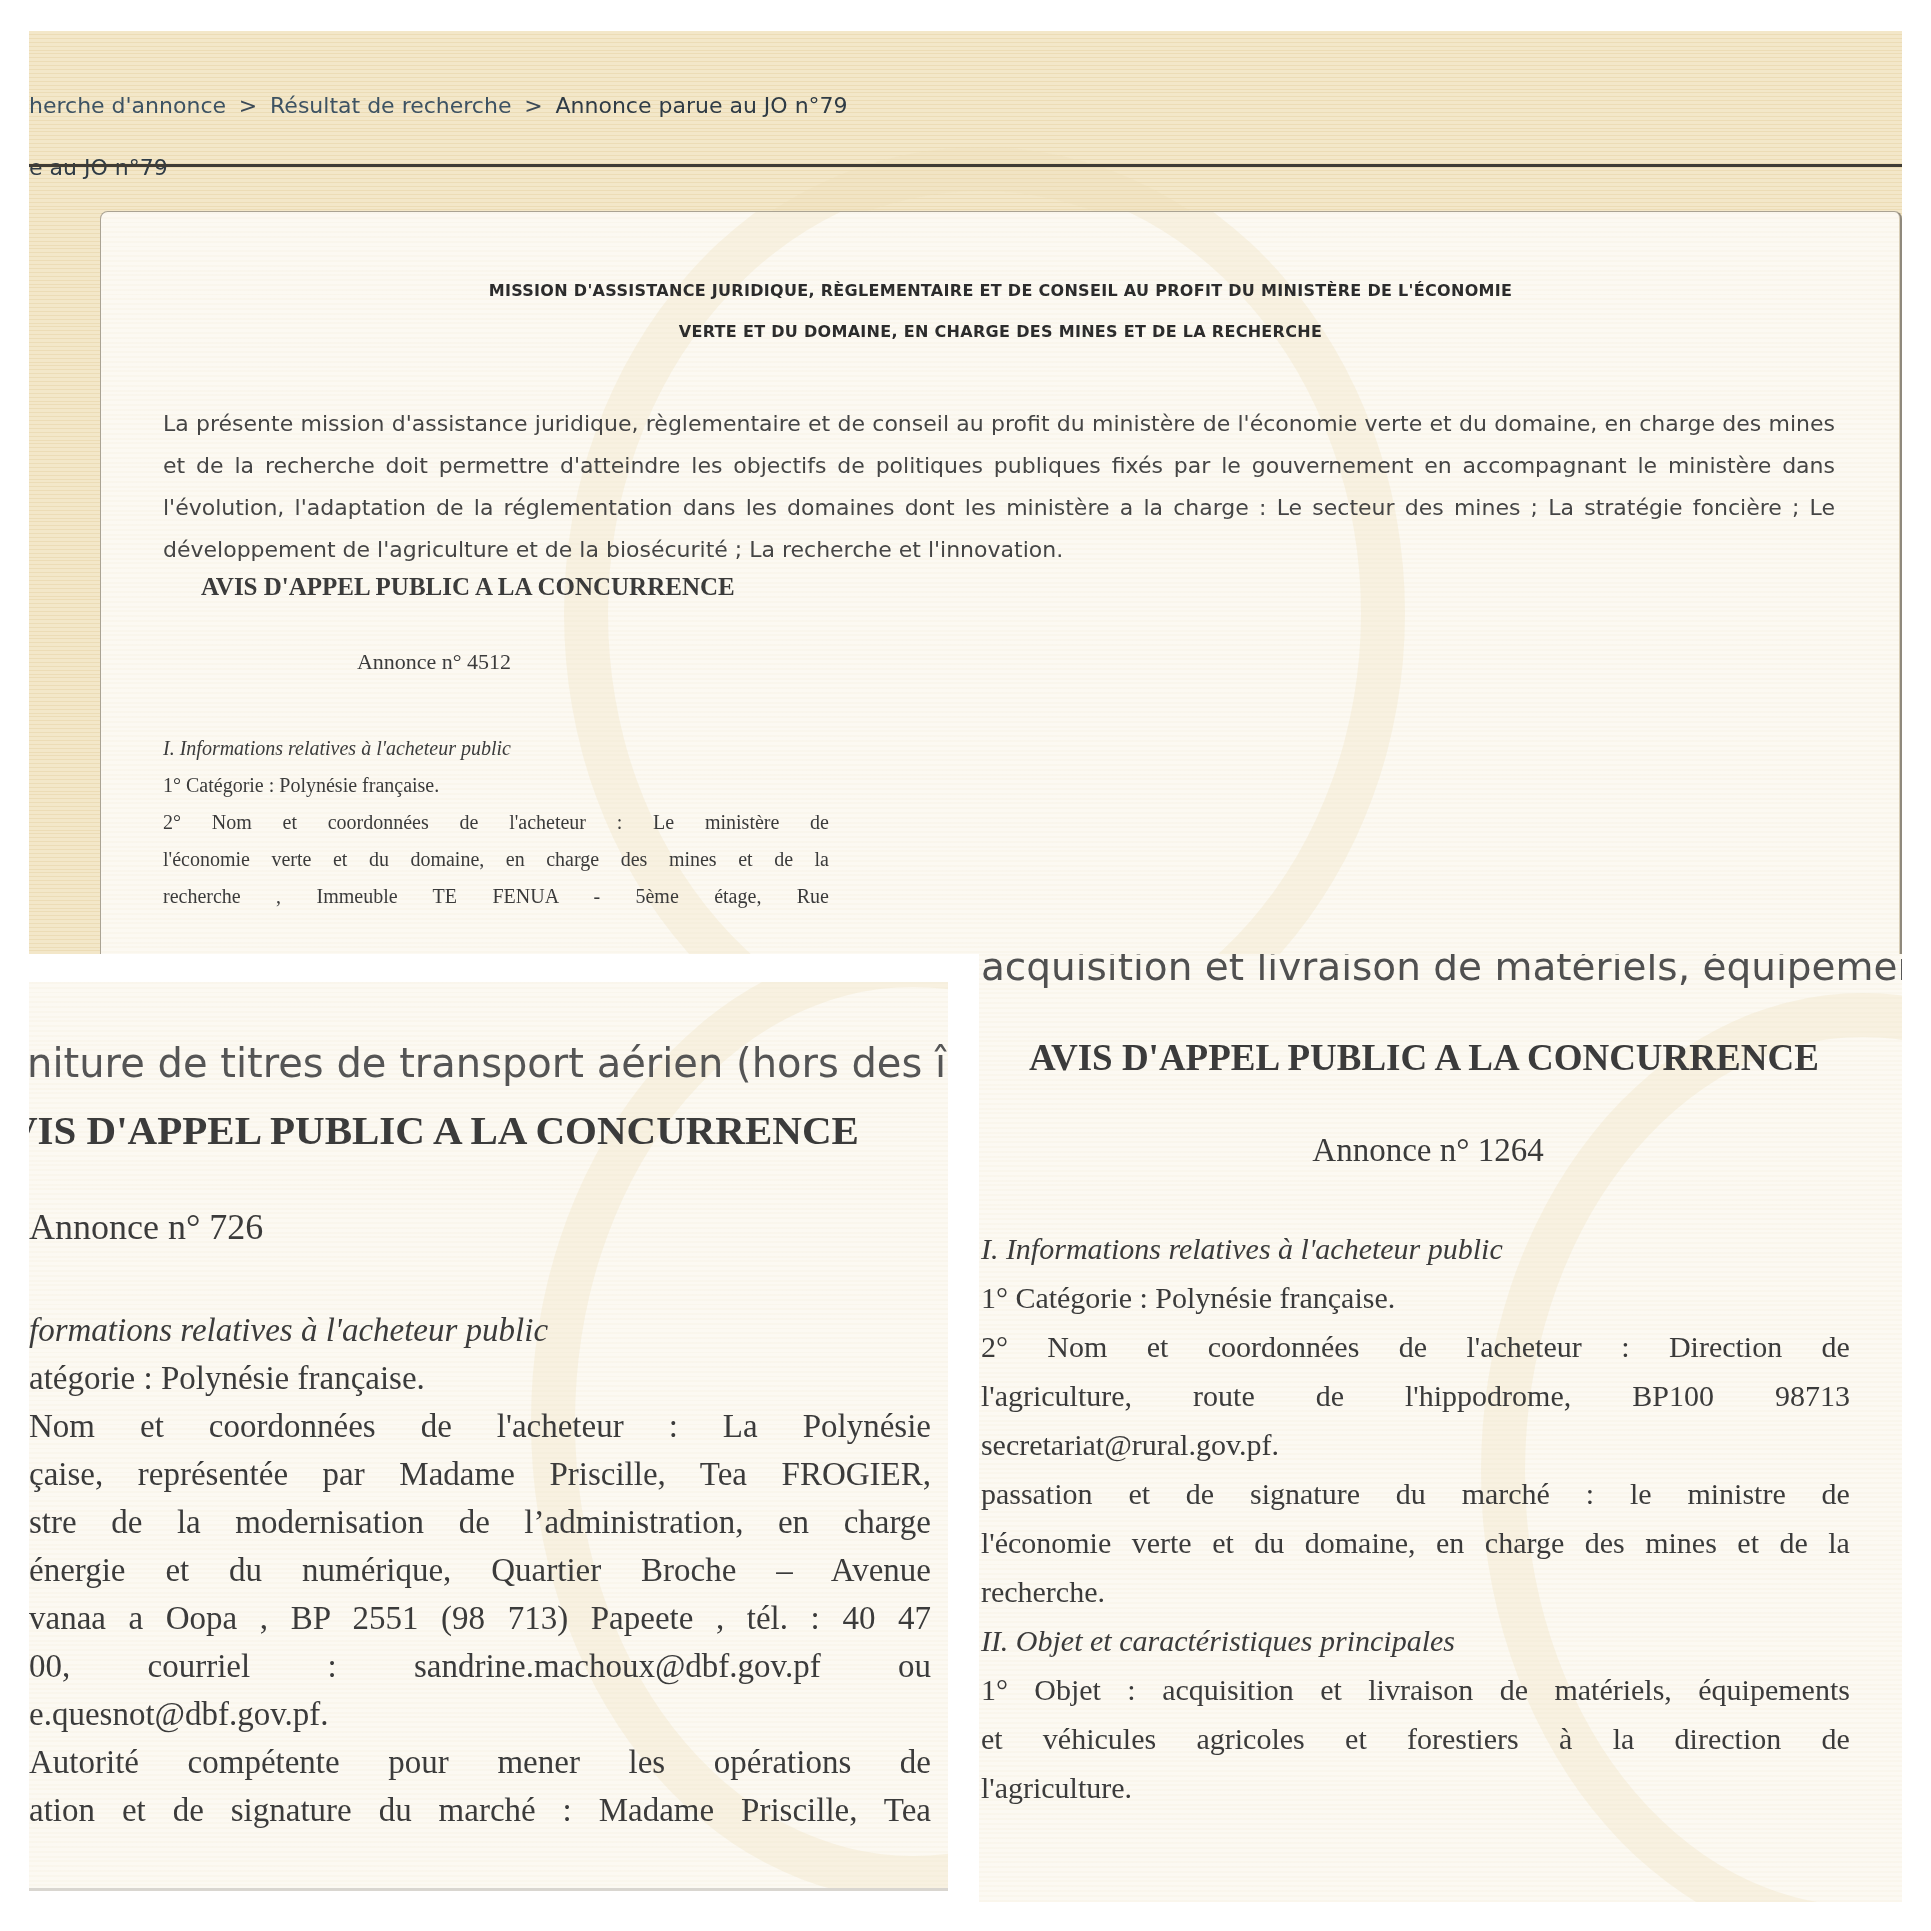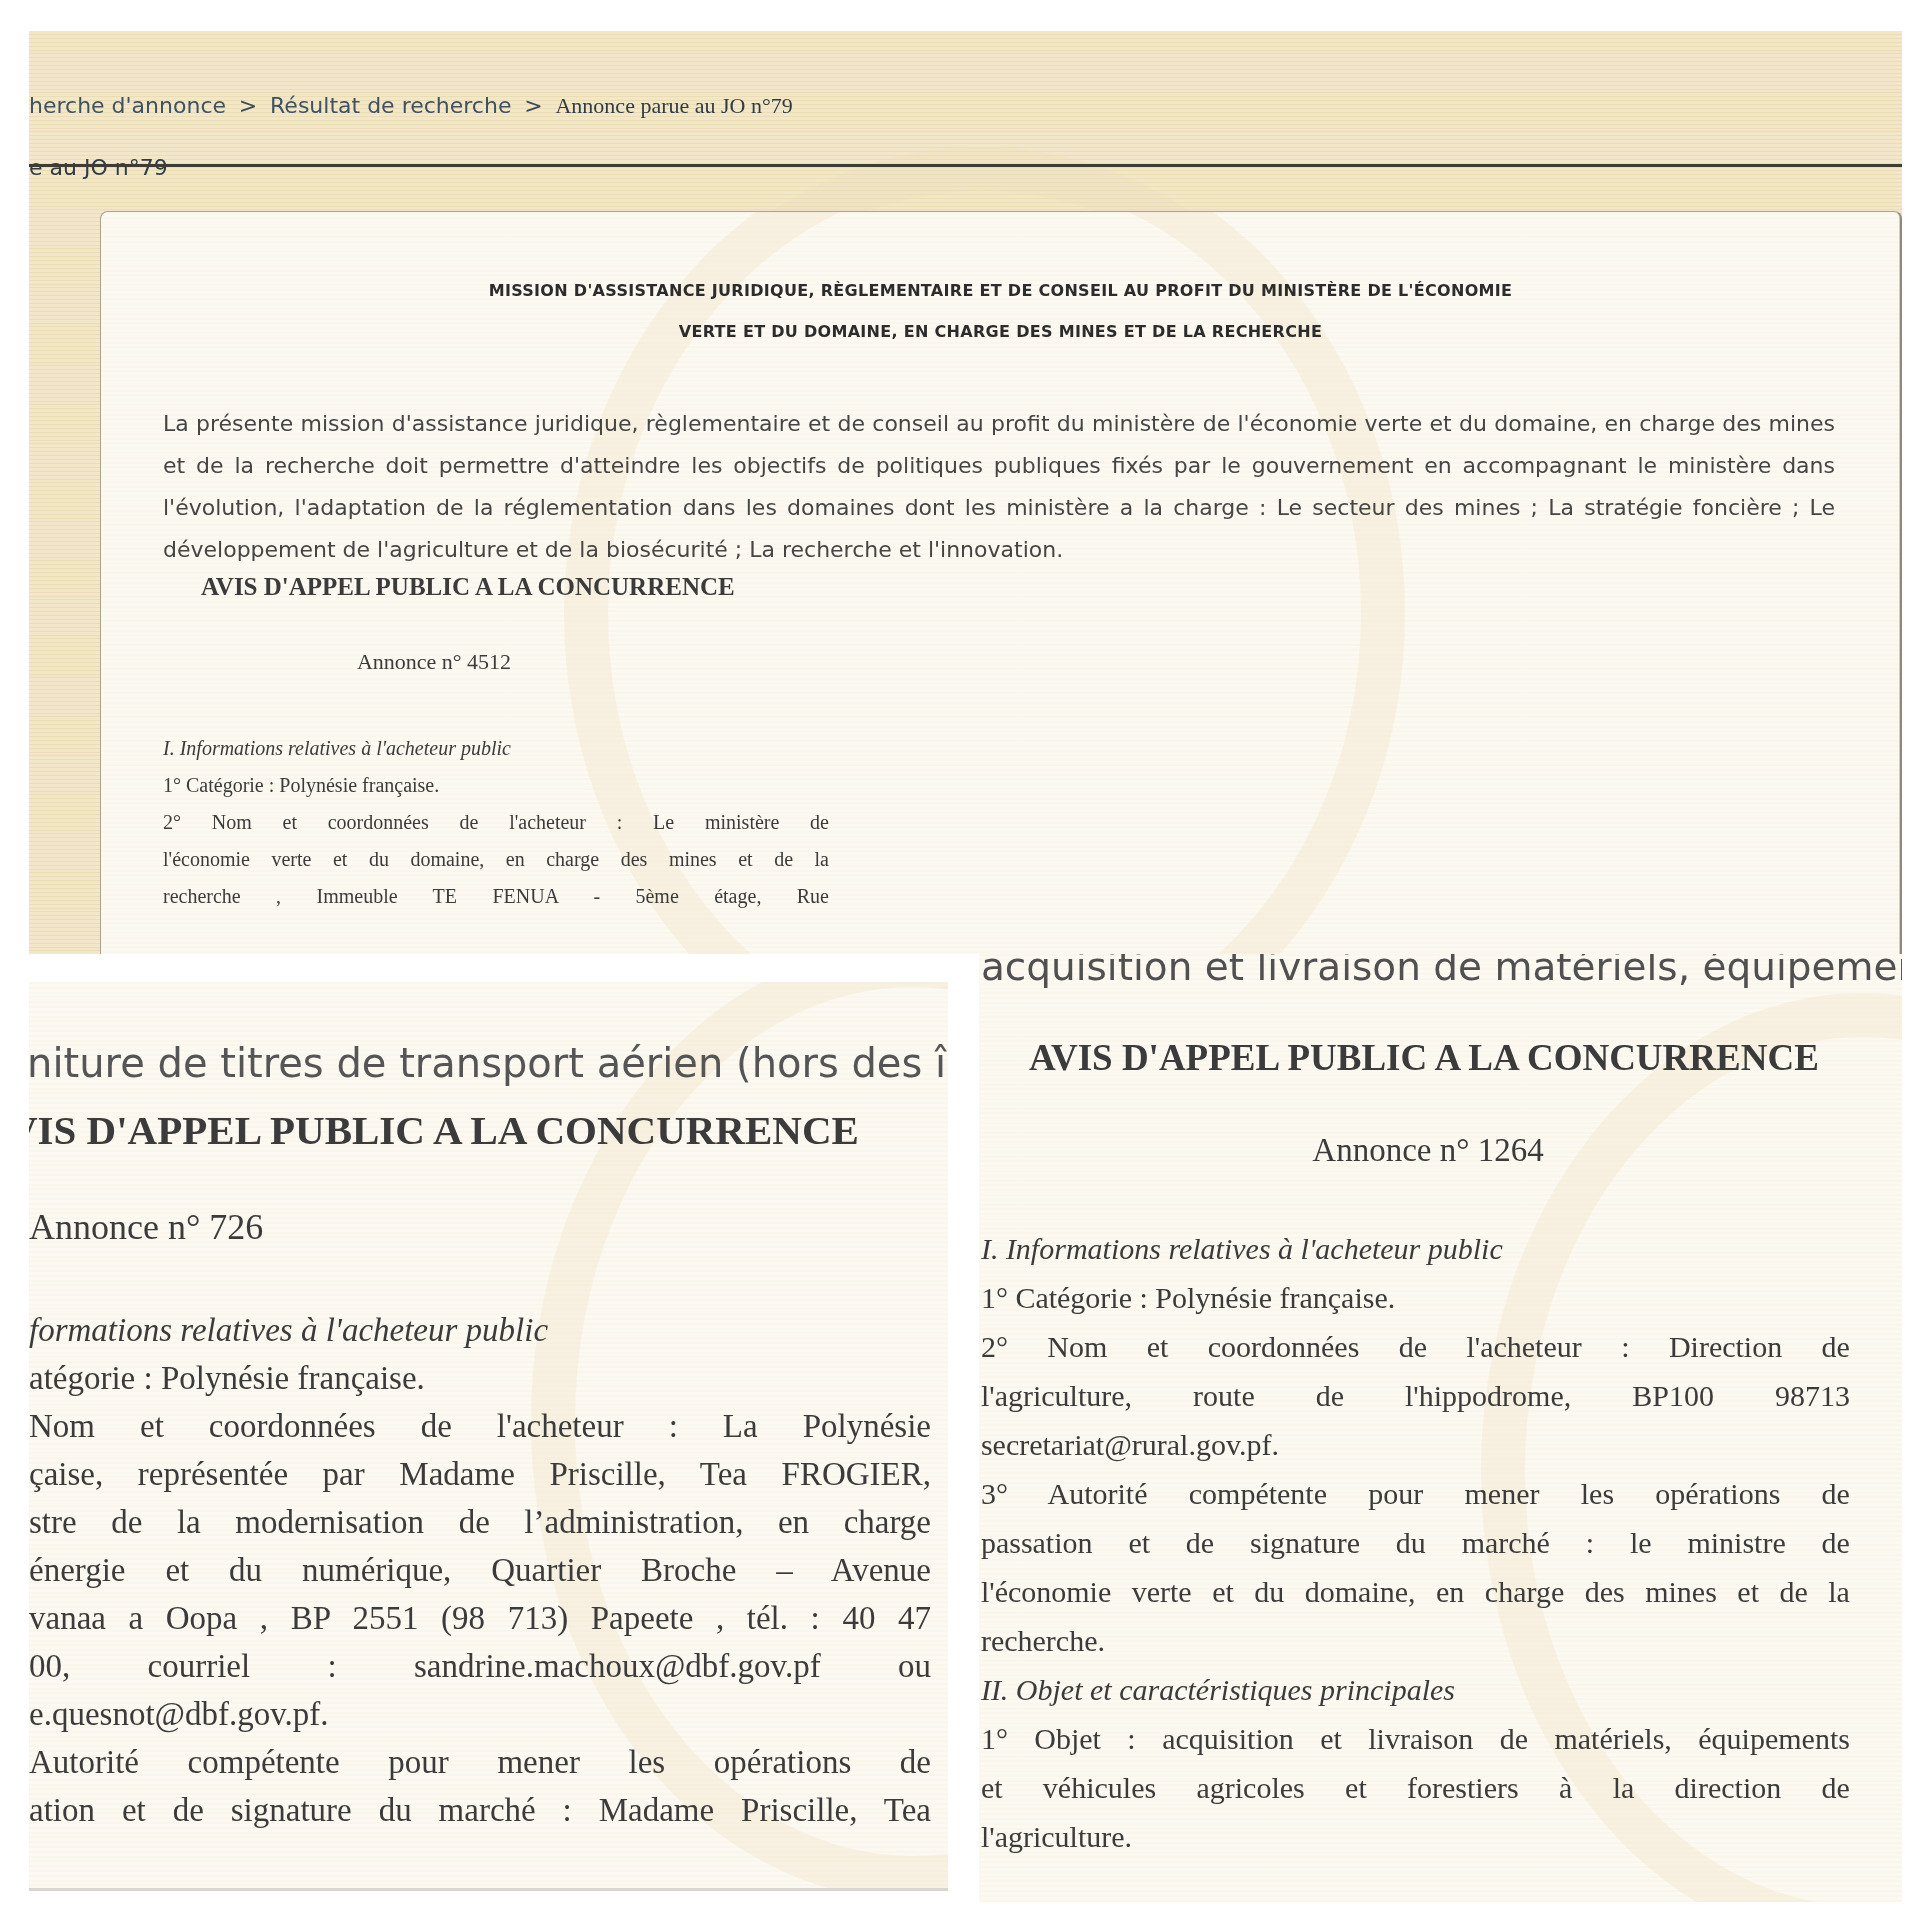--- a/index.html
+++ b/index.html
@@ -22,21 +22,21 @@
     border-radius:50%;
     border:44px solid rgba(236,222,184,0.28);
   }
 
   
   #top-panel { position:absolute; left:29px; top:31px; width:1873px; height:923px; overflow:hidden; }
   #top-header { position:absolute; left:0; top:0; width:100%; height:135px; }
   .breadcrumb { position:absolute; left:0; top:62px; font-size:22px; color:#3c4a57; white-space:nowrap; }
   .breadcrumb .crumb-link { color:#3d5262; }
   .breadcrumb .sep { color:#3c4a57; margin:0 5.8px; }
-  .breadcrumb .crumb-current { color:#2f3b45;font-family:Liberation Serif, serif; }
+  .breadcrumb .crumb-current { color:#2f3b45; }
   .subtitle { position:absolute; left:0; top:124px; font-size:22px; color:#2f3b45; white-space:nowrap; }
   .header-divider { position:absolute; left:0; top:133px; width:100%; height:2.9px; background:#3f3c36; }
   #card {
     position:absolute; left:71px; top:180px; width:1802px; height:772px;
     border:1.9px solid #aaa393; border-right:2.9px solid #8f897c;
     border-radius:7.7px 7.7px 0 0; box-sizing:border-box; overflow:hidden;
     box-shadow: -1px -1px 0 #d8ceb6 inset;
   }
   .card-title {
     position:absolute; left:0; top:58px; width:100%; text-align:center;
@@ -133,21 +133,20 @@
   <div class="watermark" style="left:502px; top:39px; width:676px; height:869px;"></div>
   <div class="br-cut">acquisition et livraison de matériels, équipements et véhi</div>
   <div class="br-avis serif">AVIS D'APPEL PUBLIC A LA CONCURRENCE</div>
   <div class="br-annonce serif">Annonce n° 1264</div>
   <div class="br-body serif">
     <div class="section">I. Informations relatives à l'acheteur public</div>
     <div>1° Catégorie : Polynésie française.</div>
     <div class="tight">2° Nom et coordonnées de l'acheteur : Direction de</div>
     <div class="tight">l'agriculture, route de l'hippodrome, BP100 98713</div>
     <div>secretariat@rural.gov.pf.</div>
-    <div class="tight">3° Autorité compétente pour mener les opérations de</div>
     <div class="tight">passation et de signature du marché : le ministre de</div>
     <div class="tight">l'économie verte et du domaine, en charge des mines et de la</div>
     <div>recherche.</div>
     <div class="section">II. Objet et caractéristiques principales</div>
     <div class="tight">1° Objet : acquisition et livraison de matériels, équipements</div>
     <div class="tight">et véhicules agricoles et forestiers à la direction de</div>
     <div>l'agriculture.</div>
   </div>
 </div>
 

